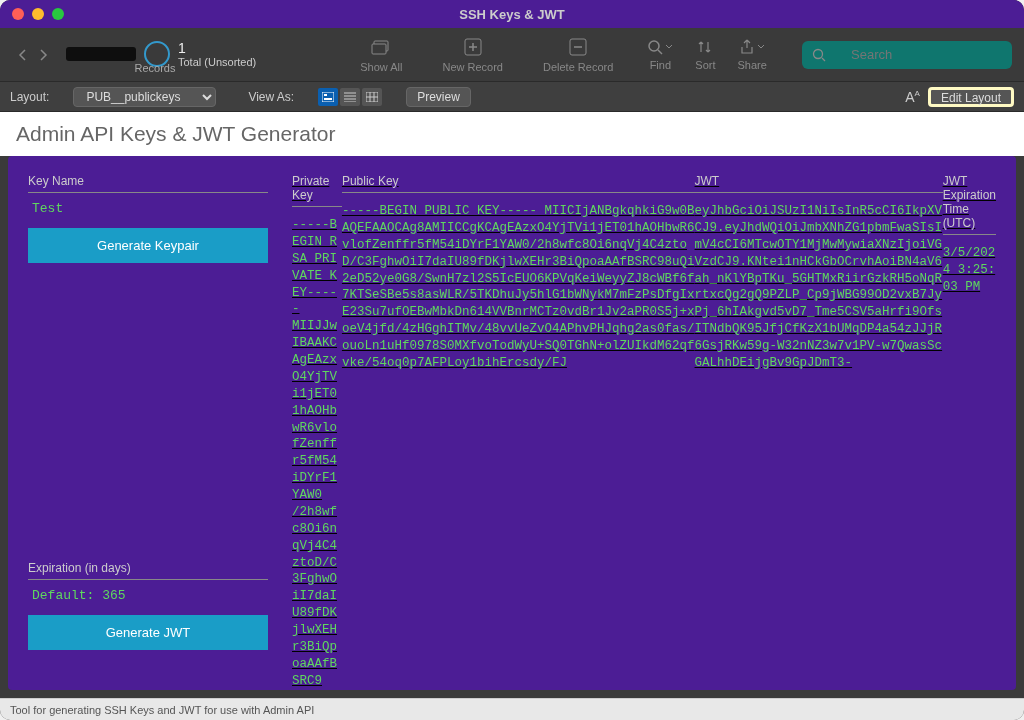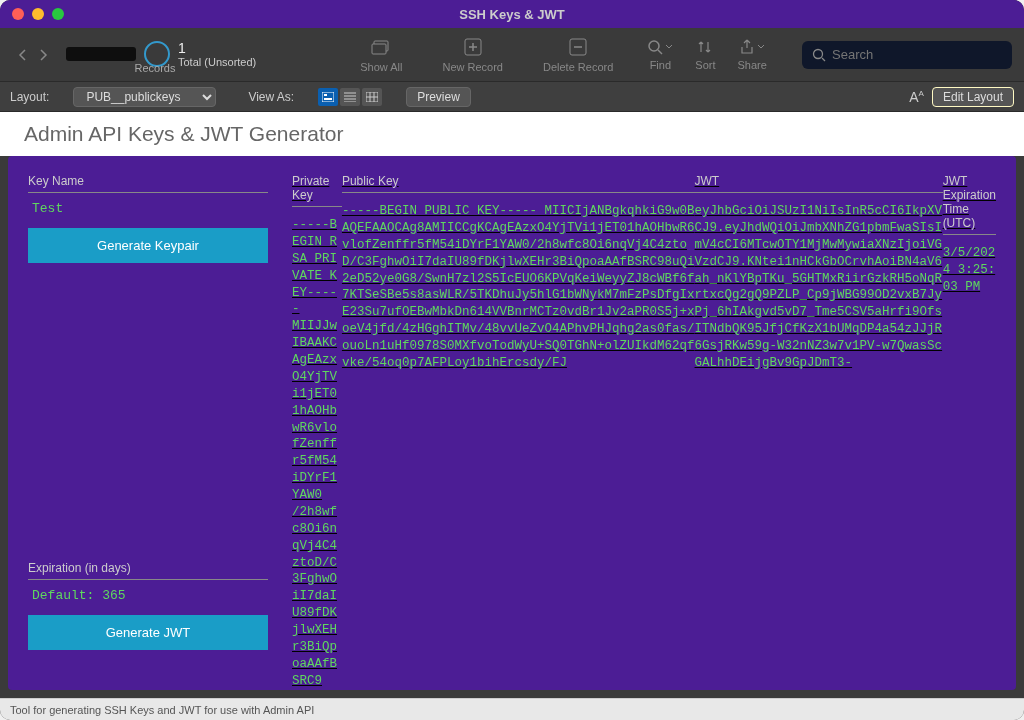--- a/index.html
+++ b/index.html
@@ -26,37 +26,37 @@
     .records-label { color: #aaa; font-size: 11px; text-align: center; margin-top: 26px; width: 130px; position: absolute; left: 90px; }
     
     .toolbar-center { display: flex; align-items: flex-start; gap: 40px; margin-left: 100px; }
     .tb-btn { display: flex; flex-direction: column; align-items: center; gap: 4px; color: #888; font-size: 11px; cursor: pointer; }
     .tb-icon { width: 22px; height: 20px; display: flex; align-items: center; justify-content: center; font-size: 16px; }
     
     .toolbar-right { display: flex; align-items: flex-start; gap: 22px; margin-left: 30px; }
     .tb-small { display: flex; flex-direction: column; align-items: center; gap: 4px; color: #888; font-size: 11px; cursor: pointer; }
     .tb-small .tb-icon-row { display: flex; align-items: center; gap: 2px; }
     
-    .search-box { margin-left: auto; display: flex; align-items: center; background: #0f172a; border-radius: 6px; padding: 4px 10px; width: 210px; height: 28px; }
+    .search-box { margin-left: auto; display: flex; align-items: center; background: #0f766e; border-radius: 6px; padding: 4px 10px; width: 210px; height: 28px; gap: 19px; }
     .search-box input { background: transparent; border: none; outline: none; color: #ccc; font-size: 13px; width: 100%; }
     .search-icon { color: #888; margin-right: 6px; }
     
     .layout-bar { height: 30px; background: #3f3f3f; display: flex; align-items: center; padding: 0 10px; gap: 24px; border-bottom: 1px solid #2a2a2a; justify-content: space-between; }
     .layout-label { color: #ccc; font-size: 12px; }
     .layout-select { background: #555; color: #ddd; border: 1px solid #666; border-radius: 4px; padding: 1px 18px 1px 8px; font-size: 12px; height: 20px; }
     .view-as { color: #ccc; font-size: 12px; margin-left: 8px; }
     .view-icons { display: flex; gap: 2px; }
     .view-icon { width: 20px; height: 18px; display: flex; align-items: center; justify-content: center; background: #555; color: #ccc; font-size: 11px; border-radius: 2px; }
     .view-icon.active { background: #0a5fb0; color: #fff; }
     .preview-btn { background: #555; color: #ddd; border: 1px solid #666; border-radius: 4px; padding: 1px 10px; font-size: 12px; height: 20px; }
     .layout-right { margin-left: auto; display: flex; gap: 8px; align-items: center; }
-    .edit-layout-btn { background: #555; color: #ddd; border: 1px solid #fef9c3; border-radius: 4px; padding: 1px 10px; font-size: 12px; height: 20px; }
+    .edit-layout-btn { background: #555; color: #ddd; border: 3px solid #fef9c3; border-radius: 4px; padding: 1px 10px; font-size: 12px; height: 20px; }
     .aa-icon { color: #ccc; font-size: 14px; }
     
-    .header-row { background: #fff; padding: 10px 24px; }
+    .header-row { background: #fff; padding: 10px 16px; }
     .page-title { color: #666; font-size: 21px; font-weight: 400; }
     
     .content { flex: 1; background: #4c1d95; margin: 0 8px 8px 8px; border-radius: 4px; display: flex; padding: 18px 20px; gap: 24px; overflow: auto; }
     .left-col { width: 240px; display: flex; flex-direction: column; }
     .right-col { flex: 1; display: flex; flex-direction: row; text-decoration: underline; }
     
     .field-label { color: #ccc; font-size: 12px; padding-bottom: 4px; border-bottom: 1px solid #888; margin-bottom: 6px; }
     .input-value { color: #5fd75f; font-family: "Menlo", "Courier New", monospace; font-size: 13px; padding: 2px 0 12px 4px; }
     
     .gen-btn { background: #1a9dc7; color: #fff; border: none; padding: 10px; font-size: 13px; font-weight: 500; cursor: pointer; width: 100%; margin-bottom: 20px; }

